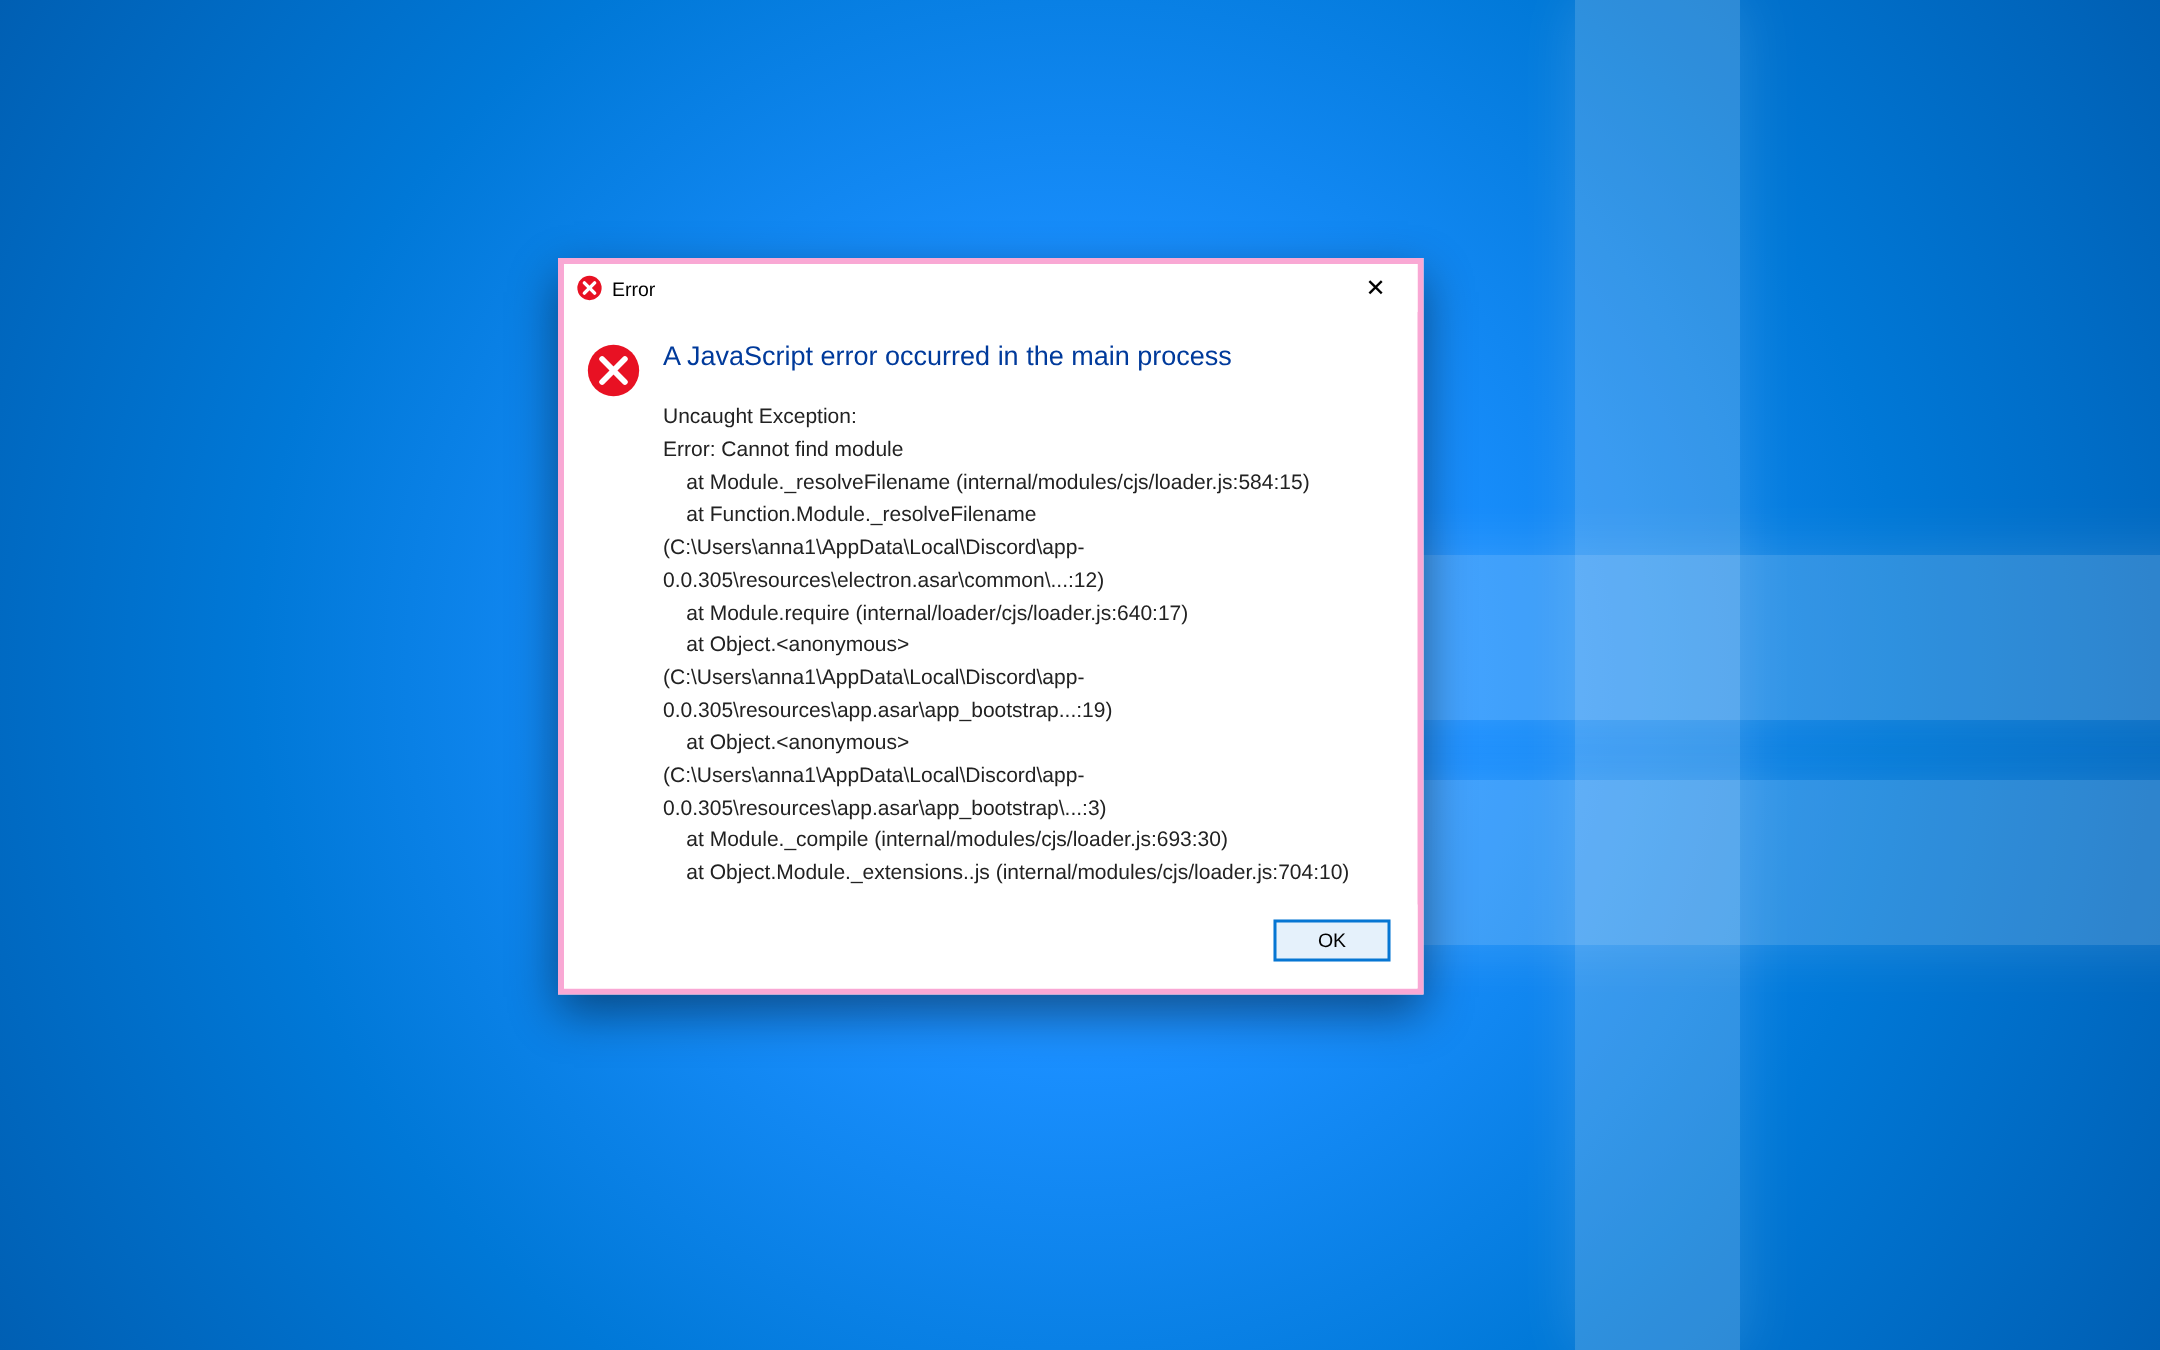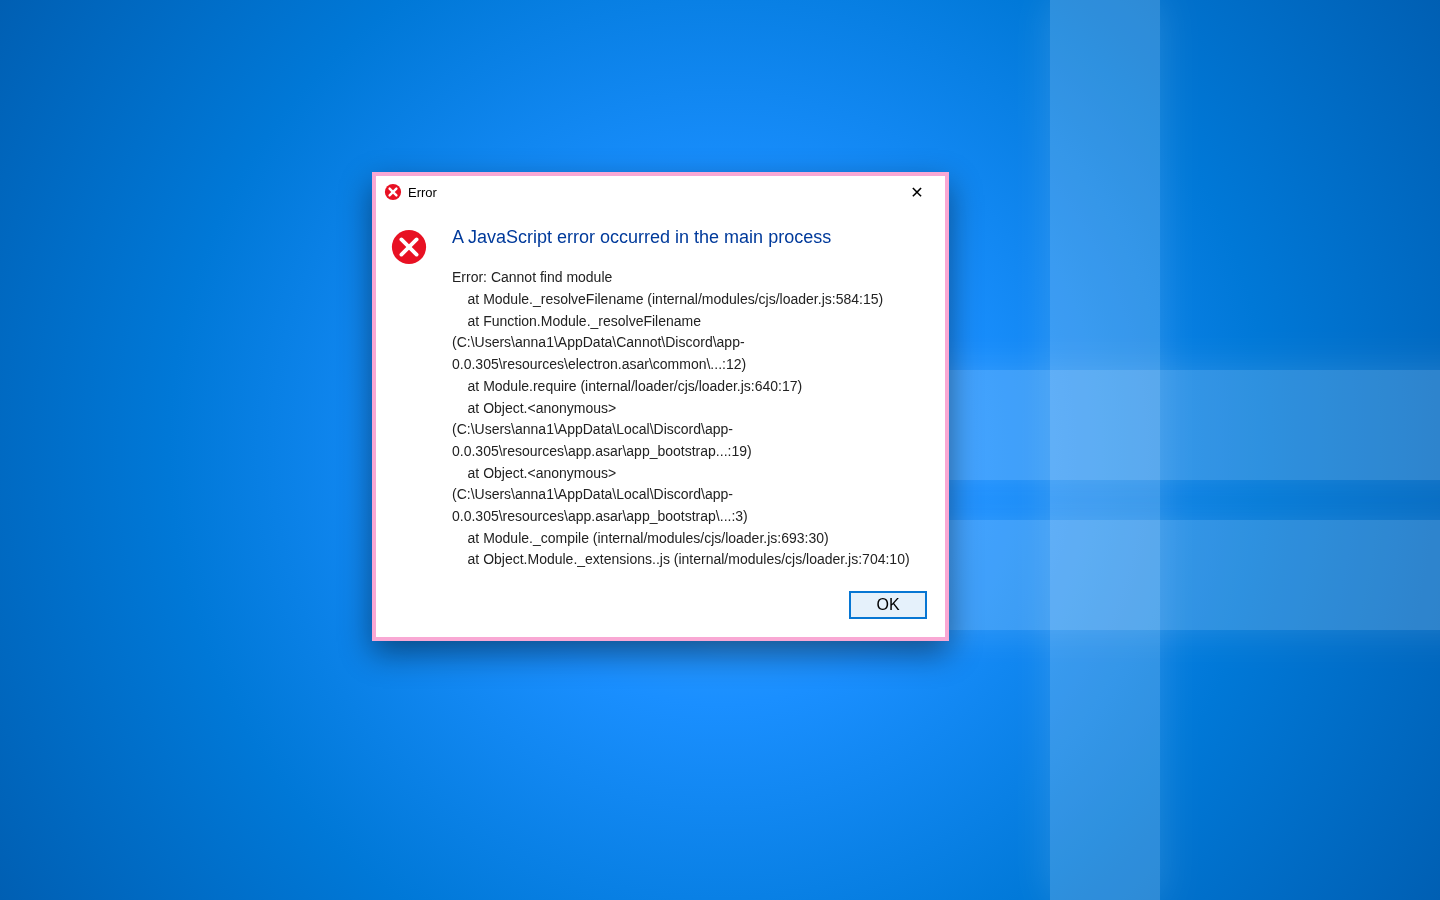--- a/index.html
+++ b/index.html
@@ -59,21 +59,21 @@
     .titlebar .close {
       width: 40px; height: 30px;
       display: flex; align-items: center; justify-content: center;
       font-size: 16px; color: #000;
       cursor: default;
     }
 
     .content {
       display: flex;
       padding: 18px 22px 10px 14px;
-      gap: 24px;
+      gap: 14px;
     }
     .big-icon {
       width: 38px; height: 38px;
       flex: 0 0 38px;
       margin-top: 2px;
     }
     .heading {
       font-size: 18px;
       color: #003a9b;
       font-weight: 400;
@@ -93,21 +93,21 @@
       justify-content: flex-end;
       padding: 10px 18px 18px 18px;
       background: #ffffff;
     }
     .ok-btn {
       min-width: 78px;
       height: 28px;
       border: 2px solid #0676d3;
       background: #e5f1fb;
       color: #000;
-      font-size: 16px;
+      font-size: 13px;
       cursor: default;
       display: flex; align-items: center; justify-content: center;
     }
 
     
     .err-svg circle { fill: #e81123; }
     .err-svg .x { stroke: #fff; stroke-width: 2.6; stroke-linecap: round; }
   </style>
 </head>
 <body>
@@ -138,24 +138,25 @@
     <div class="big-icon">
       <svg class="err-svg" viewBox="0 0 40 40" width="38" height="38">
         <circle cx="20" cy="20" r="18"></circle>
         <line class="x" x1="12" y1="12" x2="28" y2="28" style="stroke-width:4"></line>
         <line class="x" x1="28" y1="12" x2="12" y2="28" style="stroke-width:4"></line>
       </svg>
     </div>
     <div>
       <div class="heading">A JavaScript error occurred in the main process</div>
       <div class="body-text" id="body-lines">
+          <span class="line">Uncaught Exception:</span>
           <span class="line">Error: Cannot find module</span>
           <span class="line">    at Module._resolveFilename (internal/modules/cjs/loader.js:584:15)</span>
           <span class="line">    at Function.Module._resolveFilename</span>
-          <span class="line">(C:\Users\anna1\AppData\Cannot\Discord\app-0.0.305\resources\electron.asar\common\...:12)</span>
+          <span class="line">(C:\Users\anna1\AppData\Local\Discord\app-0.0.305\resources\electron.asar\common\...:12)</span>
           <span class="line">    at Module.require (internal/loader/cjs/loader.js:640:17)</span>
           <span class="line">    at Object.&lt;anonymous&gt;</span>
           <span class="line">(C:\Users\anna1\AppData\Local\Discord\app-0.0.305\resources\app.asar\app_bootstrap...:19)</span>
           <span class="line">    at Object.&lt;anonymous&gt;</span>
           <span class="line">(C:\Users\anna1\AppData\Local\Discord\app-0.0.305\resources\app.asar\app_bootstrap\...:3)</span>
           <span class="line">    at Module._compile (internal/modules/cjs/loader.js:693:30)</span>
           <span class="line">    at Object.Module._extensions..js (internal/modules/cjs/loader.js:704:10)</span>
         </div>
     </div>
   </div>

